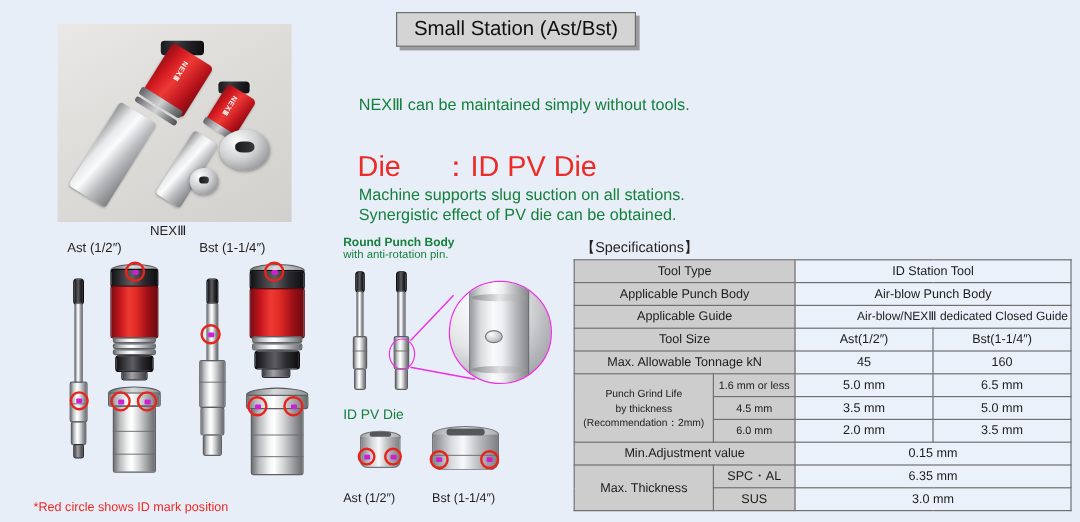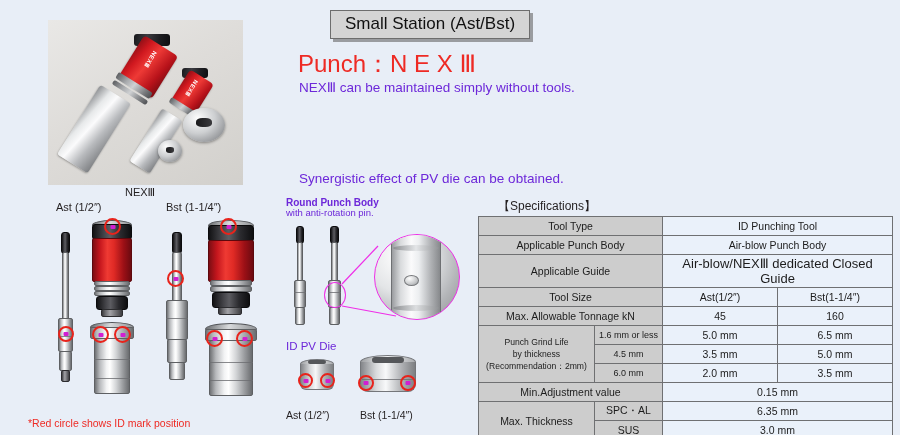--- a/index.html
+++ b/index.html
@@ -117,42 +117,42 @@
     background:#d4d4d4;border:1px solid #6d6d6d;
     box-shadow:3px 3px 0 rgba(90,90,90,.55);
     font-size:17px;color:#111;white-space:nowrap;
   }
 
   
   .head-red{
     position:absolute;color:#ee2a24;font-size:24px;white-space:nowrap;
   }
   .sub{
-    position:absolute;font-size:13.5px;color:#6d28d9;white-space:nowrap;line-height:17px;
-  }
-
-  
-  .spec-title{position:absolute;left:498px;top:198px;font-size:12px;white-space:nowrap;}
+    position:absolute;font-size:13.5px;color:#15803d;white-space:nowrap;line-height:17px;
+  }
+
+  
+  .spec-title{position:absolute;left:484px;top:198px;font-size:12px;white-space:nowrap;}
   table.spec{
     position:absolute;left:478px;top:216px;width:414px;
     border-collapse:collapse;
     font-size:10.5px;
     table-layout:fixed;
   }
   table.spec td{
     border:1px solid #6f7072;
     text-align:center;
     background:#eaf1fa;
     padding:1px 2px;
     height:16px;
     color:#1c1c1c;
   }
   table.spec td.hd{background:#cdcdcd;}
   table.spec td.sm{font-size:9px;}
-  table.spec td.xs{font-size:13px;}
+  table.spec td.xs{font-size:10px;text-align:right;}
   .grindcell{
     line-height:12px;font-size:8.6px;text-align:left;padding-left:4px;vertical-align:middle;
   }
 </style>
 </head>
 <body>
 
 <div class="stage">
 
   <div class="photo">
@@ -323,40 +323,41 @@
     <div class="idmark" style="left:114px;top:20px;width:16px;height:16px;">
         <i></i>
       </div>
   </div>
 
   <div class="lbl" style="left:286px;top:409px;font-size:10.5px;">Ast (1/2″)</div>
   <div class="lbl" style="left:360px;top:409px;font-size:10.5px;">Bst (1-1/4″)</div>
 
   <div class="title-chip">Small Station (Ast/Bst)</div>
 
-  <div class="head-red" style="left:298px;top:48px;">
-    <span>Punch</span><span>：</span><span>N E X Ⅲ</span>
-  </div>
   <div class="sub" style="left:299px;top:79px;">NEXⅢ can be maintained simply without tools.</div>
 
+  <div class="head-red" style="left:298px;top:123px;">
+    <span>Die</span><span style="display:inline-block;width:34px;"></span><span>：</span><span>ID PV Die</span>
+  </div>
+  <div class="sub" style="left:299px;top:154px;">Machine supports slug suction on all stations.</div>
   <div class="sub" style="left:299px;top:170px;">Synergistic effect of PV die can be obtained.</div>
 
   <div class="spec-title">【Specifications】</div>
 
   <table class="spec">
     <colgroup>
       <col style="width:116px;">
       <col style="width:68px;">
       <col style="width:115px;">
       <col style="width:115px;">
     </colgroup>
     <tbody>
       <tr>
         <td class="hd" colspan="2">Tool Type</td>
-        <td colspan="2">ID Punching Tool</td>
+        <td colspan="2">ID Station Tool</td>
       </tr>
       <tr>
         <td class="hd" colspan="2">Applicable Punch Body</td>
         <td colspan="2">Air-blow Punch Body</td>
       </tr>
       <tr>
         <td class="hd" colspan="2">Applicable Guide</td>
         <td class="xs" colspan="2">Air-blow/NEXⅢ dedicated Closed Guide</td>
       </tr>
       <tr>

